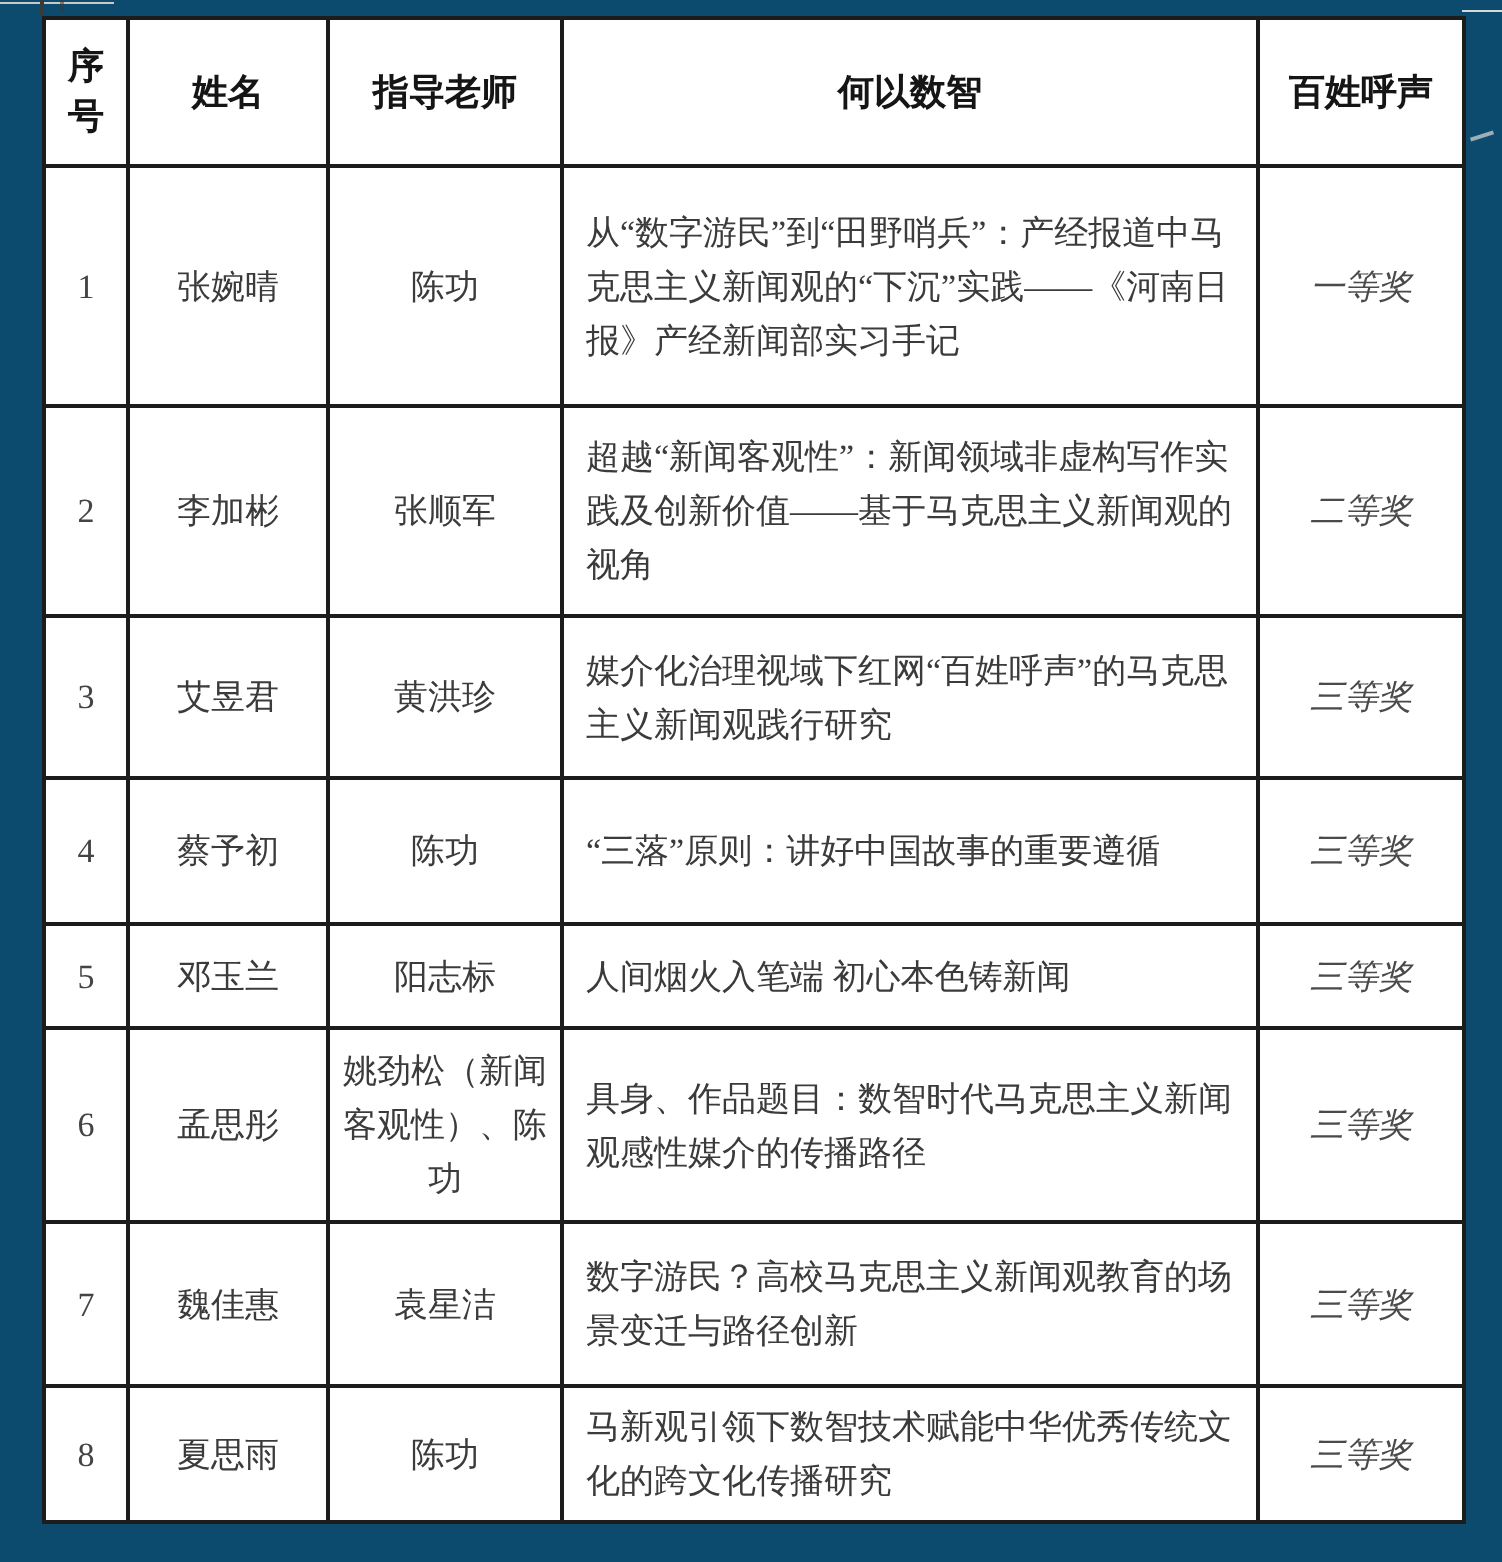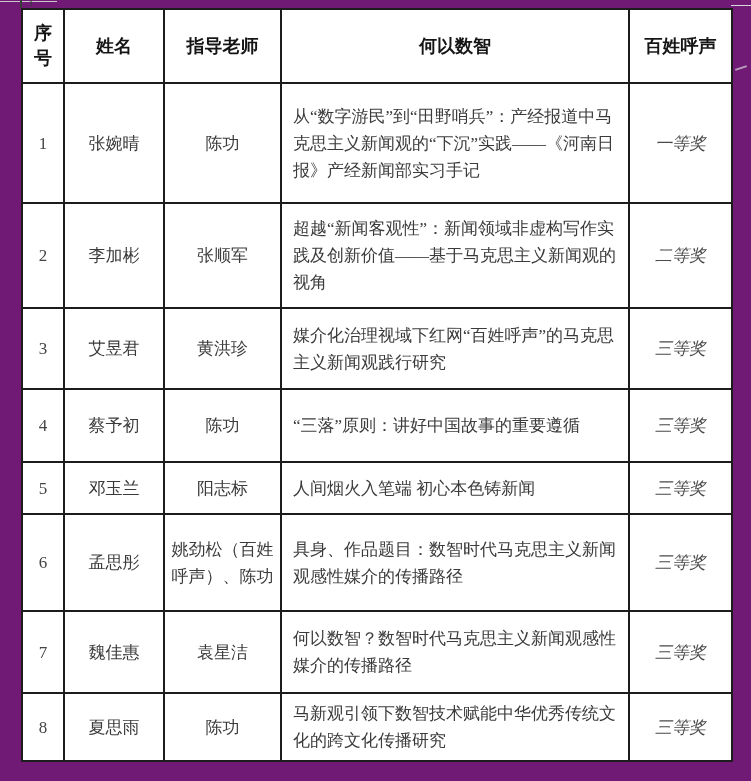--- a/index.html
+++ b/index.html
@@ -11,21 +11,21 @@
     width: 751px;
     height: 781px;
     font-family: "Liberation Serif", "DejaVu Serif", serif;
     position: relative;
     overflow: hidden;
   }
   .sheet {
     position: relative;
     width: 751px;
     height: 781px;
-    background: #701a75;
+    background: #0c4a6e;
   }
   table.award-table {
     position: absolute;
     left: 21px;
     top: 8px;
     width: 710px;
     border-collapse: collapse;
     table-layout: fixed;
   }
   .award-table th,
@@ -129,29 +129,29 @@
       <tr style="height:52px;">
         <td class="c-index">5</td>
         <td class="c-name">邓玉兰</td>
         <td class="c-adv">阳志标</td>
         <td class="c-title">人间烟火入笔端 初心本色铸新闻</td>
         <td class="c-award">三等奖</td>
       </tr>
       <tr style="height:97px;">
         <td class="c-index">6</td>
         <td class="c-name">孟思彤</td>
-        <td class="c-adv">姚劲松（百姓呼声）、陈功</td>
+        <td class="c-adv">姚劲松（新闻客观性）、陈功</td>
         <td class="c-title">具身、作品题目：数智时代马克思主义新闻观感性媒介的传播路径</td>
         <td class="c-award">三等奖</td>
       </tr>
       <tr style="height:82px;">
         <td class="c-index">7</td>
         <td class="c-name">魏佳惠</td>
         <td class="c-adv">袁星洁</td>
-        <td class="c-title">何以数智？数智时代马克思主义新闻观感性媒介的传播路径</td>
+        <td class="c-title">数字游民？高校马克思主义新闻观教育的场景变迁与路径创新</td>
         <td class="c-award">三等奖</td>
       </tr>
       <tr style="height:63px;">
         <td class="c-index">8</td>
         <td class="c-name">夏思雨</td>
         <td class="c-adv">陈功</td>
         <td class="c-title">马新观引领下数智技术赋能中华优秀传统文化的跨文化传播研究</td>
         <td class="c-award">三等奖</td>
       </tr>
     </tbody>

